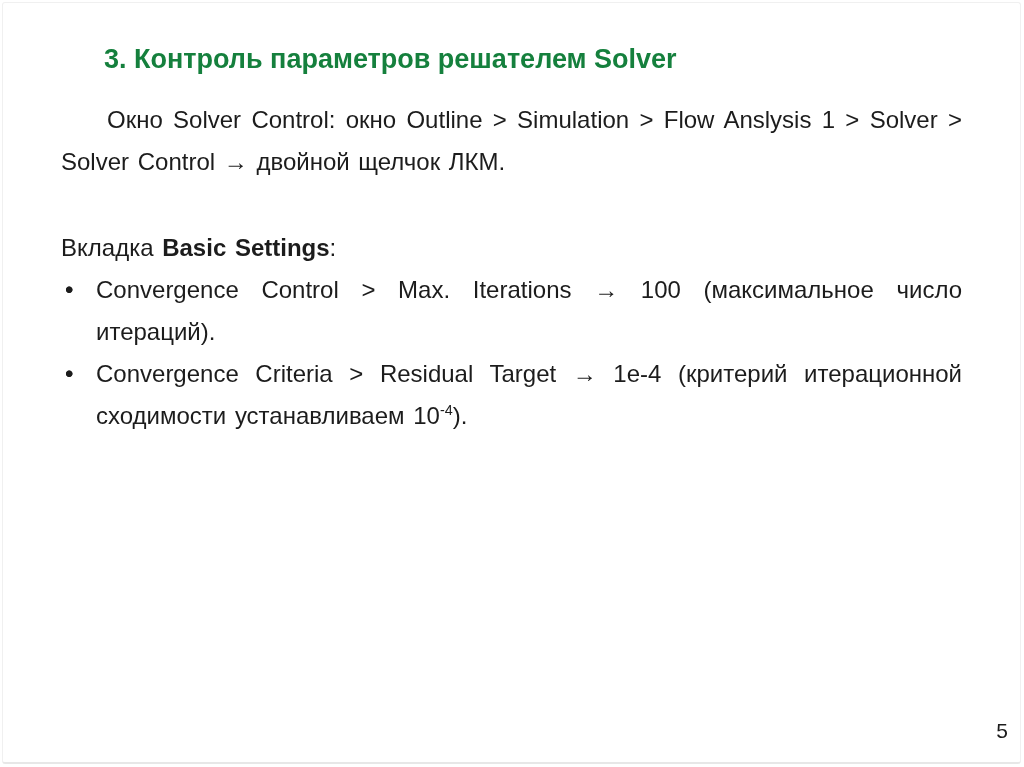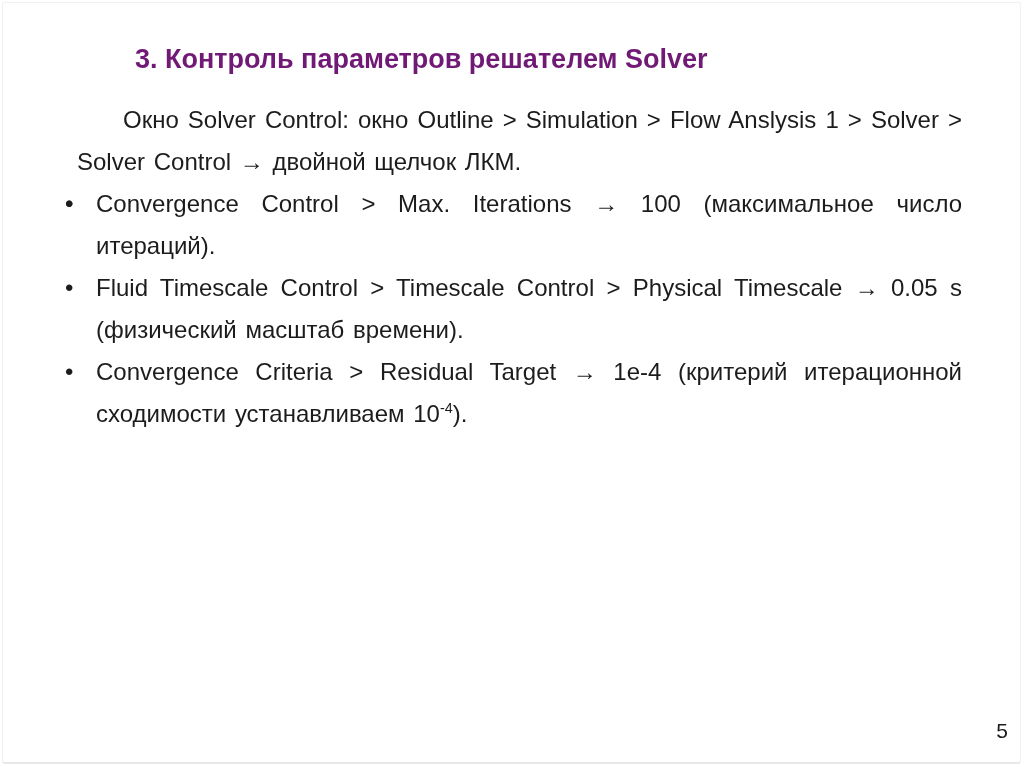--- a/index.html
+++ b/index.html
@@ -26,33 +26,33 @@
     border-bottom: 2px solid #e7e7e7;
     border-radius: 3px;
   }
   .content {
     position: absolute;
     top: 0;
     left: 58px;
     right: 58px;
   }
   .title {
-    margin: 38px 0 0 74px;
+    margin: 38px 0 0 43px;
     font-size: 27px;
     font-weight: bold;
     line-height: 36px;
-    color: #701a75;
+    color: #15803d;
   }
   .body-text {
     font-size: 24px;
     line-height: 42px;
     word-spacing: 2px;
   }
   .para {
-    margin: 22px 0 0 16px;
+    margin: 22px 0 0 0;
     text-indent: 46px;
     text-align: justify;
   }
   .tabline {
     margin: 44px 0 0 0;
   }
   .tabline b {
     font-weight: bold;
   }
   ul.bullets {
@@ -87,28 +87,29 @@
 </head>
 <body>
 
 <div class="slide">
   <div class="content">
 
     <h1 class="title">3. Контроль параметров решателем Solver</h1>
 
     <p class="para body-text">Окно Solver Control: окно Outline &gt; Simulation &gt; Flow Anslysis 1 &gt; Solver &gt; Solver Control → двойной щелчок ЛКМ.</p>
 
+    <p class="tabline body-text"><span>Вкладка </span><b>Basic Settings</b><span>:</span></p>
 
     <ul class="bullets body-text">
 
       <li><span class="marker">•</span></li>
 
       <li><span class="marker">•</span><span>Convergence Control &gt; Max. Iterations → 100 (максимальное число итераций).</span></li>
 
-      <li><span class="marker">•</span><span>Fluid Timescale Control &gt; Timescale Control &gt; Physical Timescale → 0.05 s (физический масштаб времени).</span></li>
+      <li><span class="marker">•</span></li>
 
       <li><span class="marker">•</span><span>Convergence Criteria &gt; Residual Target → 1e-4 (критерий итерационной сходимости устанавливаем 10</span><sup class="exp">-4</sup><span>).</span></li>
 
     </ul>
   </div>
 
   <div class="pagenum">5</div>
 </div>
 
 </body></html>

